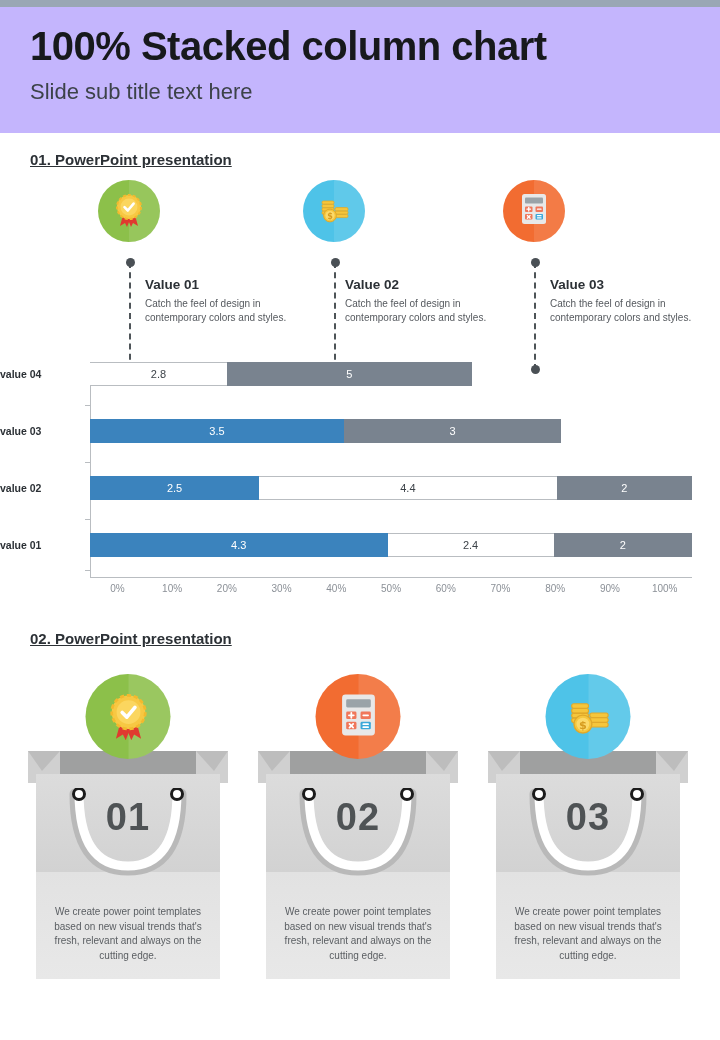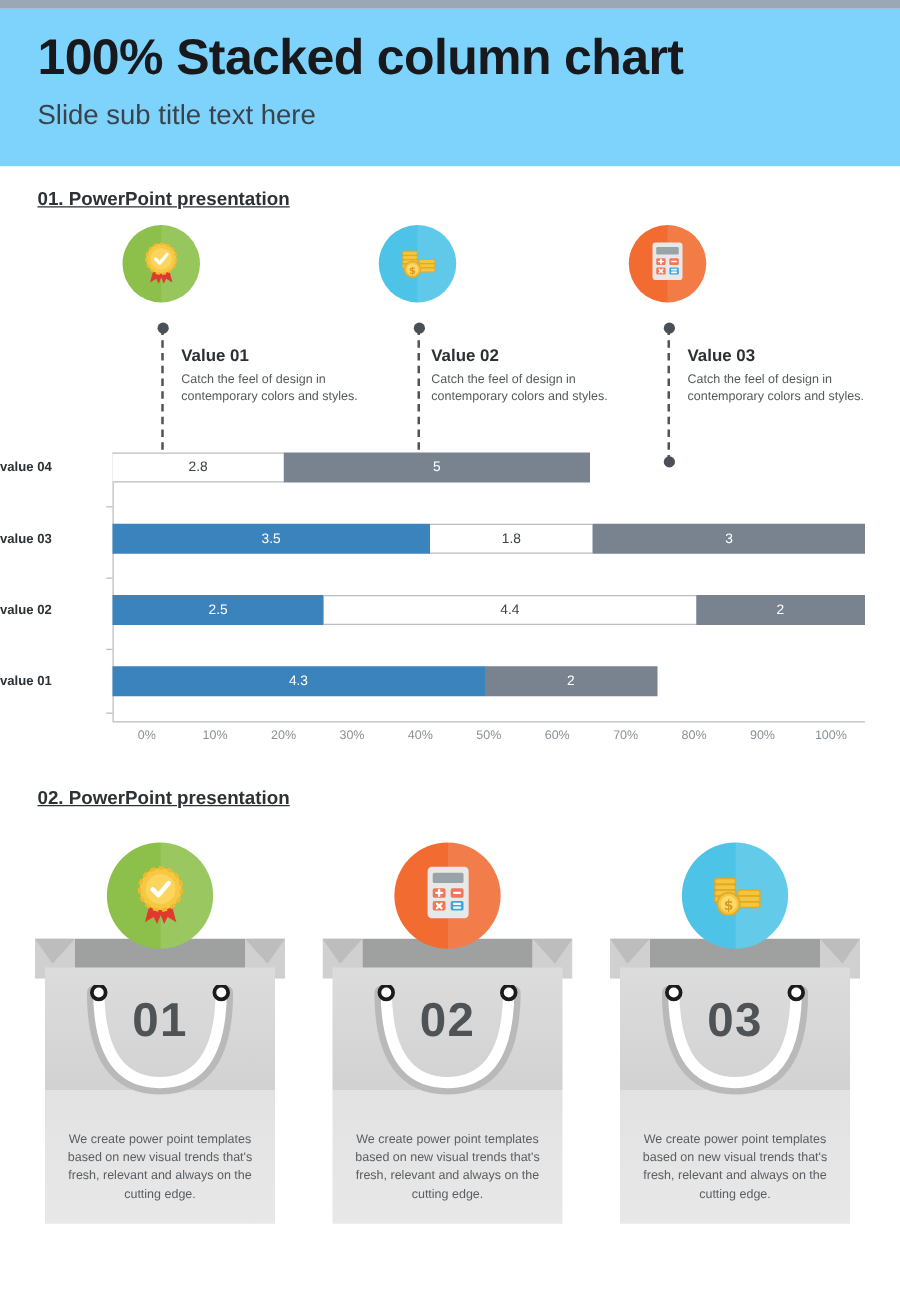--- a/index.html
+++ b/index.html
@@ -3,21 +3,21 @@
 <meta charset="utf-8">
 <style>
   html,body{margin:0;padding:0;}
   body{
     width:720px;height:1040px;background:#ffffff;
     font-family:"Liberation Sans","DejaVu Sans",sans-serif;
     overflow:hidden;position:relative;
   }
   
   .top-strip{height:7px;background:#9aa7b4;width:100%;}
-  .header{background:#7dd3fc;height:126px;padding:0 0 0 30px;box-sizing:border-box;position:relative;}
+  .header{background:#c4b5fd;height:126px;padding:0 0 0 30px;box-sizing:border-box;position:relative;}
   .header-title{
     font-size:40px;font-weight:bold;color:#17191c;letter-spacing:-0.5px;
     padding-top:18px;line-height:1.05;
   }
   .header-sub{font-size:22px;color:#3c4249;padding-top:12px;font-weight:400;}
 
   
   .section-head{
     font-size:15px;font-weight:bold;color:#2c3136;margin:18px 0 0 30px;text-decoration:underline;
   }
@@ -200,36 +200,36 @@
         <div class="row-label">value 04</div>
         <div class="bar-track">
           <div class="seg seg-b" style="width: 22.7642%;">2.8</div>
           <div class="seg seg-c" style="width: 40.6504%;">5</div>
         </div>
       </div>
       <div class="row" style="top: 74px;">
         <div class="row-label">value 03</div>
         <div class="bar-track">
           <div class="seg seg-a" style="width: 42.1687%;">3.5</div>
-          <div class="seg seg-b" style="width: 21.6867%;">1.8</div>
           <div class="seg seg-c" style="width: 36.1446%;">3</div>
         </div>
       </div>
       <div class="row" style="top: 131px;">
         <div class="row-label">value 02</div>
         <div class="bar-track">
           <div class="seg seg-a" style="width: 28.0899%;">2.5</div>
           <div class="seg seg-b" style="width: 49.4382%;">4.4</div>
           <div class="seg seg-c" style="width: 22.4719%;">2</div>
         </div>
       </div>
       <div class="row" style="top: 188px;">
         <div class="row-label">value 01</div>
         <div class="bar-track">
           <div class="seg seg-a" style="width: 49.4253%;">4.3</div>
+          <div class="seg seg-b" style="width: 27.5862%;">2.4</div>
           <div class="seg seg-c" style="width: 22.9885%;">2</div>
         </div>
       </div>
     </div>
   <div class="x-axis-line" style="top:232px;"></div>
   <div class="x-labels" id="xlabels" style="top:238px;">
       <div class="x-lab">0%</div>
       <div class="x-lab">10%</div>
       <div class="x-lab">20%</div>
       <div class="x-lab">30%</div>

